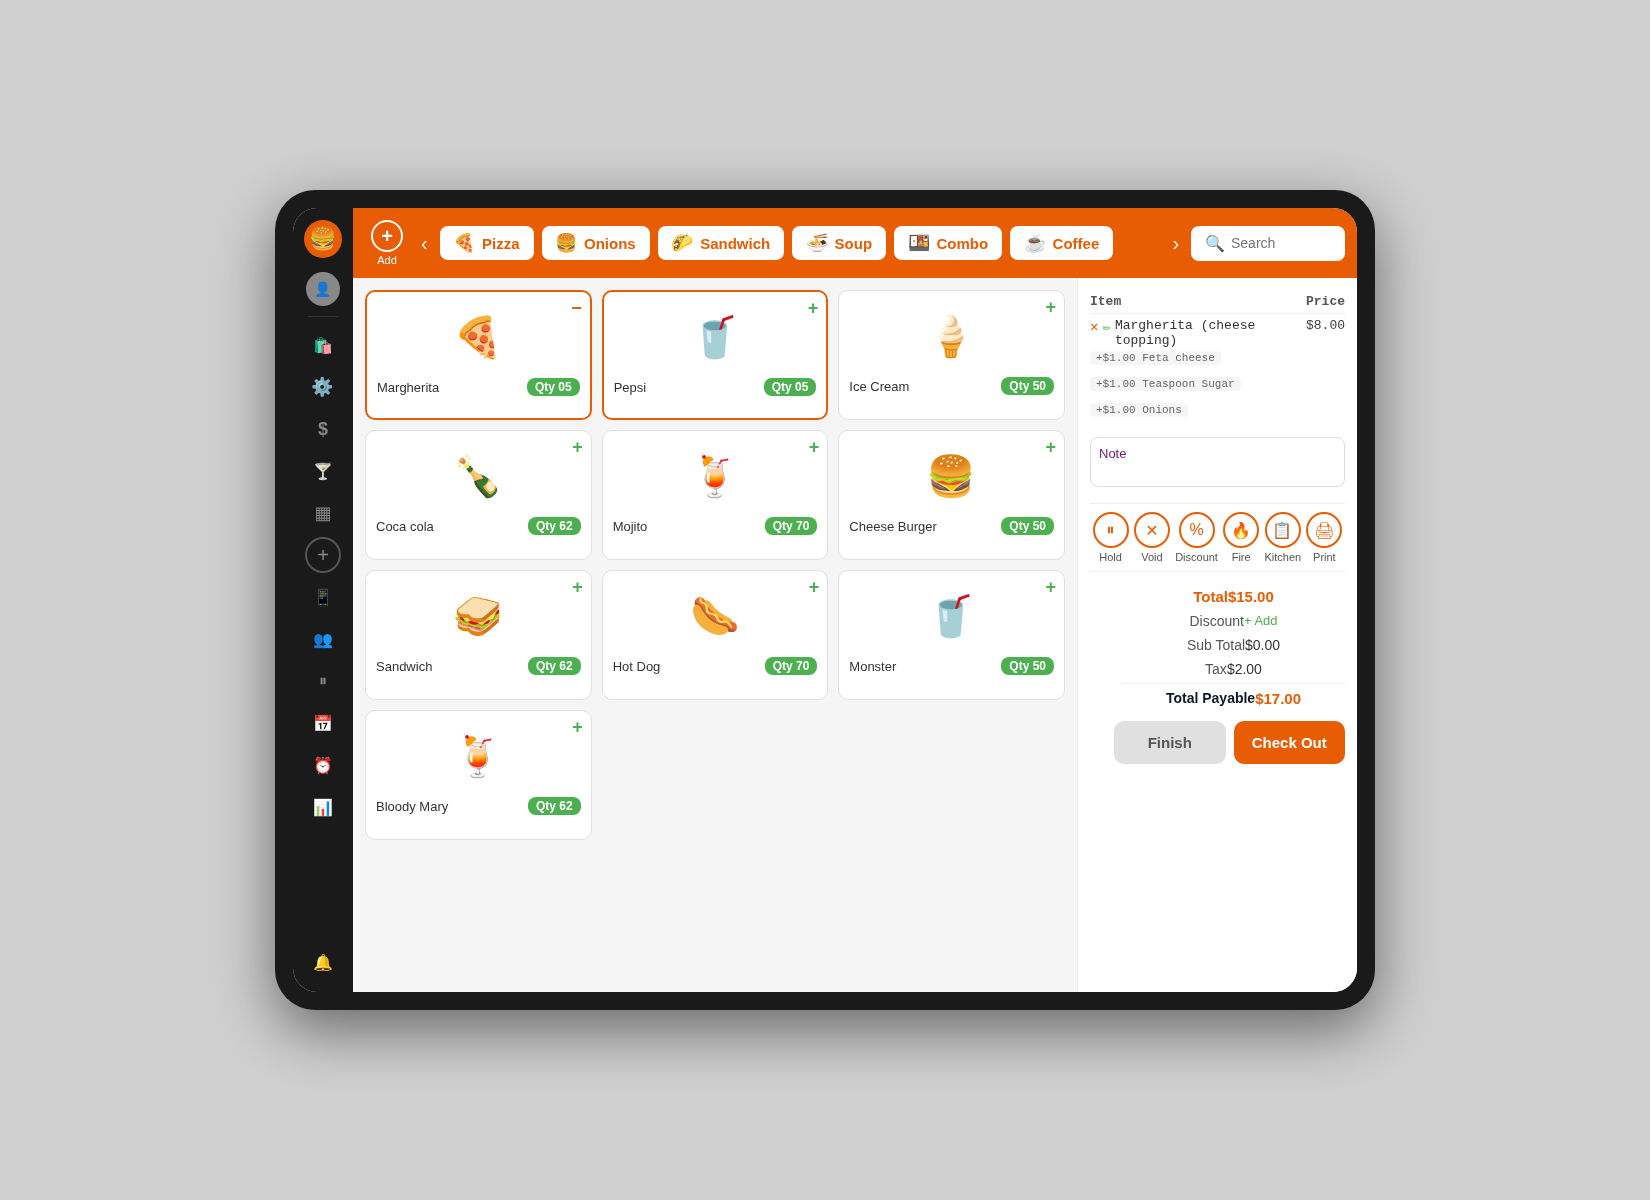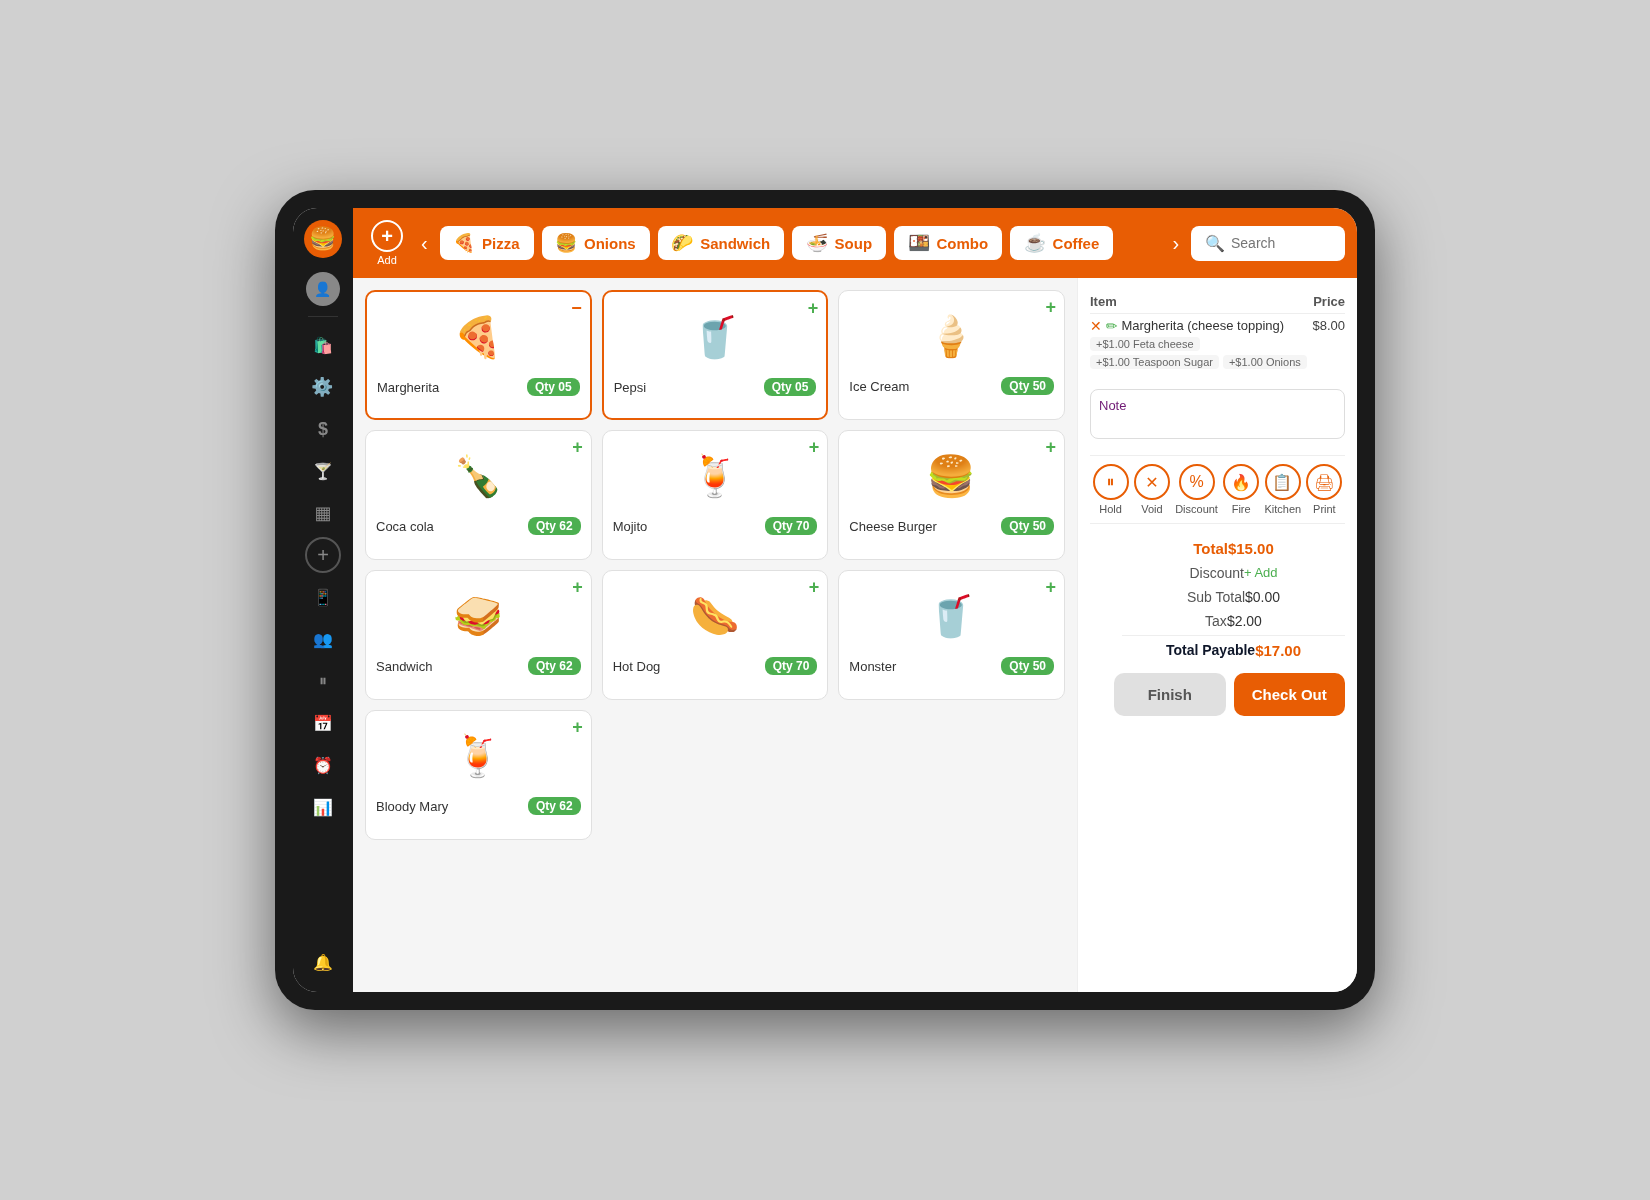--- a/index.html
+++ b/index.html
@@ -194,32 +194,32 @@
       border-radius: 8px; padding: 7px 12px;
       font-size: 13px; cursor: pointer; color: #333; font-weight: 500;
       display: flex; align-items: center; gap: 4px;
     }
     .btn-clock {
       background: #e85d04; border: none; border-radius: 8px;
       width: 36px; height: 36px; cursor: pointer;
       display: flex; align-items: center; justify-content: center;
       color: #fff; font-size: 16px; margin-left: auto;
     }
-    .order-table { width: 100%; border-collapse: collapse; margin-bottom: 8px; }
+    .order-table { width: 100%; border-collapse: collapse; margin-bottom: 8px; font-family: Liberation Mono, monospace; }
     .order-table th {
       text-align: left; font-size: 13px; color: #555;
       border-bottom: 1px solid #eee; padding: 4px 0;
     }
     .order-table th:last-child { text-align: right; }
     .order-item-row td { padding: 4px 0; vertical-align: top; }
     .order-item-name { font-size: 13px; color: #333; display: flex; align-items: flex-start; gap: 4px; }
     .order-item-price { font-size: 13px; color: #404040; text-align: right; white-space: nowrap; }
     .remove-btn { color: #e85d04; cursor: pointer; font-size: 14px; }
     .edit-btn { color: #4caf50; cursor: pointer; font-size: 14px; }
-    .item-modifiers { font-size: 11px; color: #888; display: flex; flex-wrap: wrap; gap: 4px; margin-top: 3px; text-align: center; }
+    .item-modifiers { font-size: 11px; color: #888; display: flex; flex-wrap: wrap; gap: 12px; margin-top: 3px; text-align: center; }
     .modifier-tag {
       background: #f5f5f5; border-radius: 4px; padding: 1px 6px;
       font-size: 11px; color: #666;
     }
     .note-box {
       border: 1px solid #ddd; border-radius: 8px;
       padding: 8px; font-size: 13px; color: #701a75;
       margin: 8px 0; min-height: 50px;
     }
     .action-icons {

